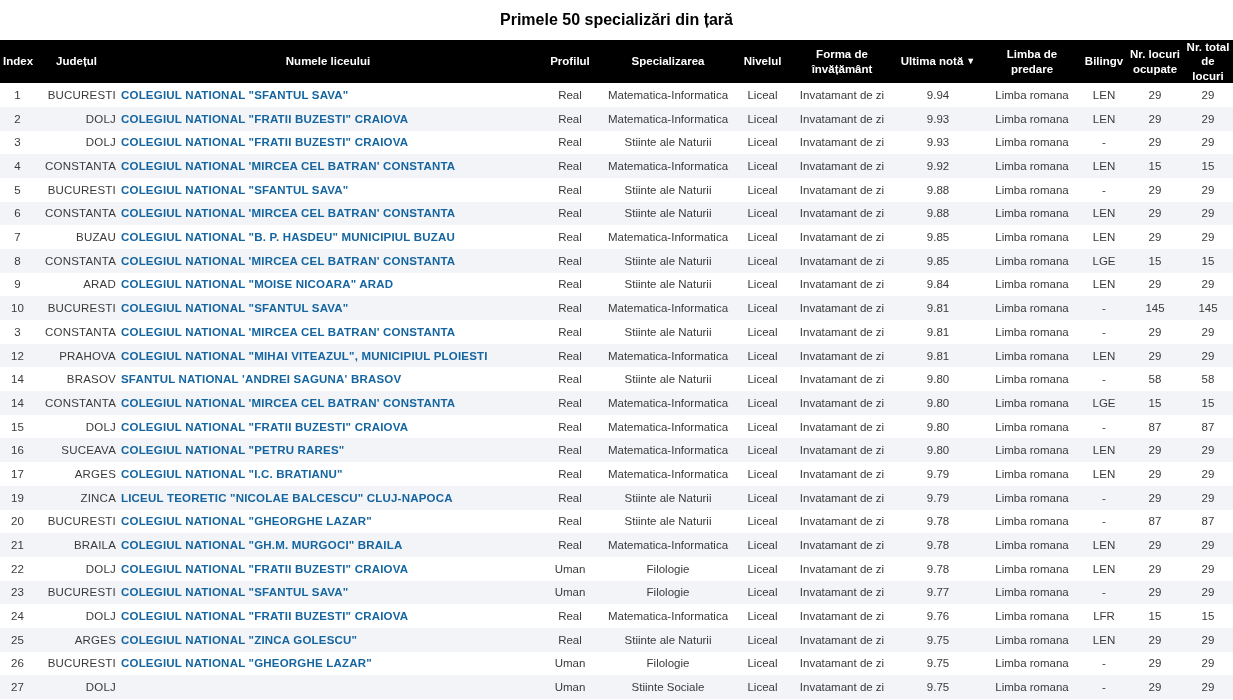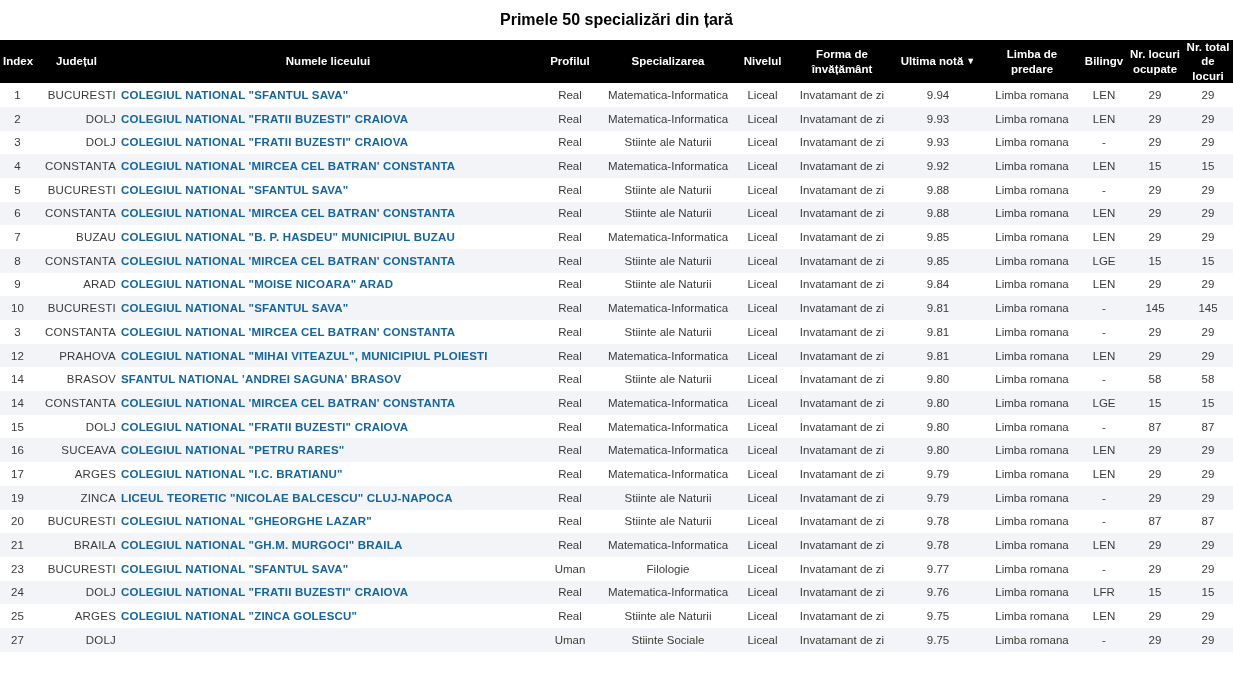--- a/index.html
+++ b/index.html
@@ -342,20 +342,34 @@
         <td class="cell-specialization">Matematica-Informatica</td>
         <td class="cell-level">Liceal</td>
         <td class="cell-form">Invatamant de zi</td>
         <td class="cell-grade">9.78</td>
         <td class="cell-language">Limba romana</td>
         <td class="cell-bilingual">LEN</td>
         <td class="cell-occupied">29</td>
         <td class="cell-total">29</td>
       </tr>
       <tr>
+        <td class="cell-index">22</td>
+        <td class="cell-county">DOLJ</td>
+        <td class="cell-school"><a href="#">COLEGIUL NATIONAL "FRATII BUZESTI" CRAIOVA</a></td>
+        <td class="cell-profile">Uman</td>
+        <td class="cell-specialization">Filologie</td>
+        <td class="cell-level">Liceal</td>
+        <td class="cell-form">Invatamant de zi</td>
+        <td class="cell-grade">9.78</td>
+        <td class="cell-language">Limba romana</td>
+        <td class="cell-bilingual">LEN</td>
+        <td class="cell-occupied">29</td>
+        <td class="cell-total">29</td>
+      </tr>
+      <tr>
         <td class="cell-index">23</td>
         <td class="cell-county">BUCURESTI</td>
         <td class="cell-school"><a href="#">COLEGIUL NATIONAL "SFANTUL SAVA"</a></td>
         <td class="cell-profile">Uman</td>
         <td class="cell-specialization">Filologie</td>
         <td class="cell-level">Liceal</td>
         <td class="cell-form">Invatamant de zi</td>
         <td class="cell-grade">9.77</td>
         <td class="cell-language">Limba romana</td>
         <td class="cell-bilingual">-</td>
@@ -380,20 +394,34 @@
         <td class="cell-index">25</td>
         <td class="cell-county">ARGES</td>
         <td class="cell-school"><a href="#">COLEGIUL NATIONAL "ZINCA GOLESCU"</a></td>
         <td class="cell-profile">Real</td>
         <td class="cell-specialization">Stiinte ale Naturii</td>
         <td class="cell-level">Liceal</td>
         <td class="cell-form">Invatamant de zi</td>
         <td class="cell-grade">9.75</td>
         <td class="cell-language">Limba romana</td>
         <td class="cell-bilingual">LEN</td>
+        <td class="cell-occupied">29</td>
+        <td class="cell-total">29</td>
+      </tr>
+      <tr>
+        <td class="cell-index">26</td>
+        <td class="cell-county">BUCURESTI</td>
+        <td class="cell-school"><a href="#">COLEGIUL NATIONAL "GHEORGHE LAZAR"</a></td>
+        <td class="cell-profile">Uman</td>
+        <td class="cell-specialization">Filologie</td>
+        <td class="cell-level">Liceal</td>
+        <td class="cell-form">Invatamant de zi</td>
+        <td class="cell-grade">9.75</td>
+        <td class="cell-language">Limba romana</td>
+        <td class="cell-bilingual">-</td>
         <td class="cell-occupied">29</td>
         <td class="cell-total">29</td>
       </tr>
       <tr>
         <td class="cell-index">27</td>
         <td class="cell-county">DOLJ</td>
         <td class="cell-school"></td>
         <td class="cell-profile">Uman</td>
         <td class="cell-specialization">Stiinte Sociale</td>
         <td class="cell-level">Liceal</td>

